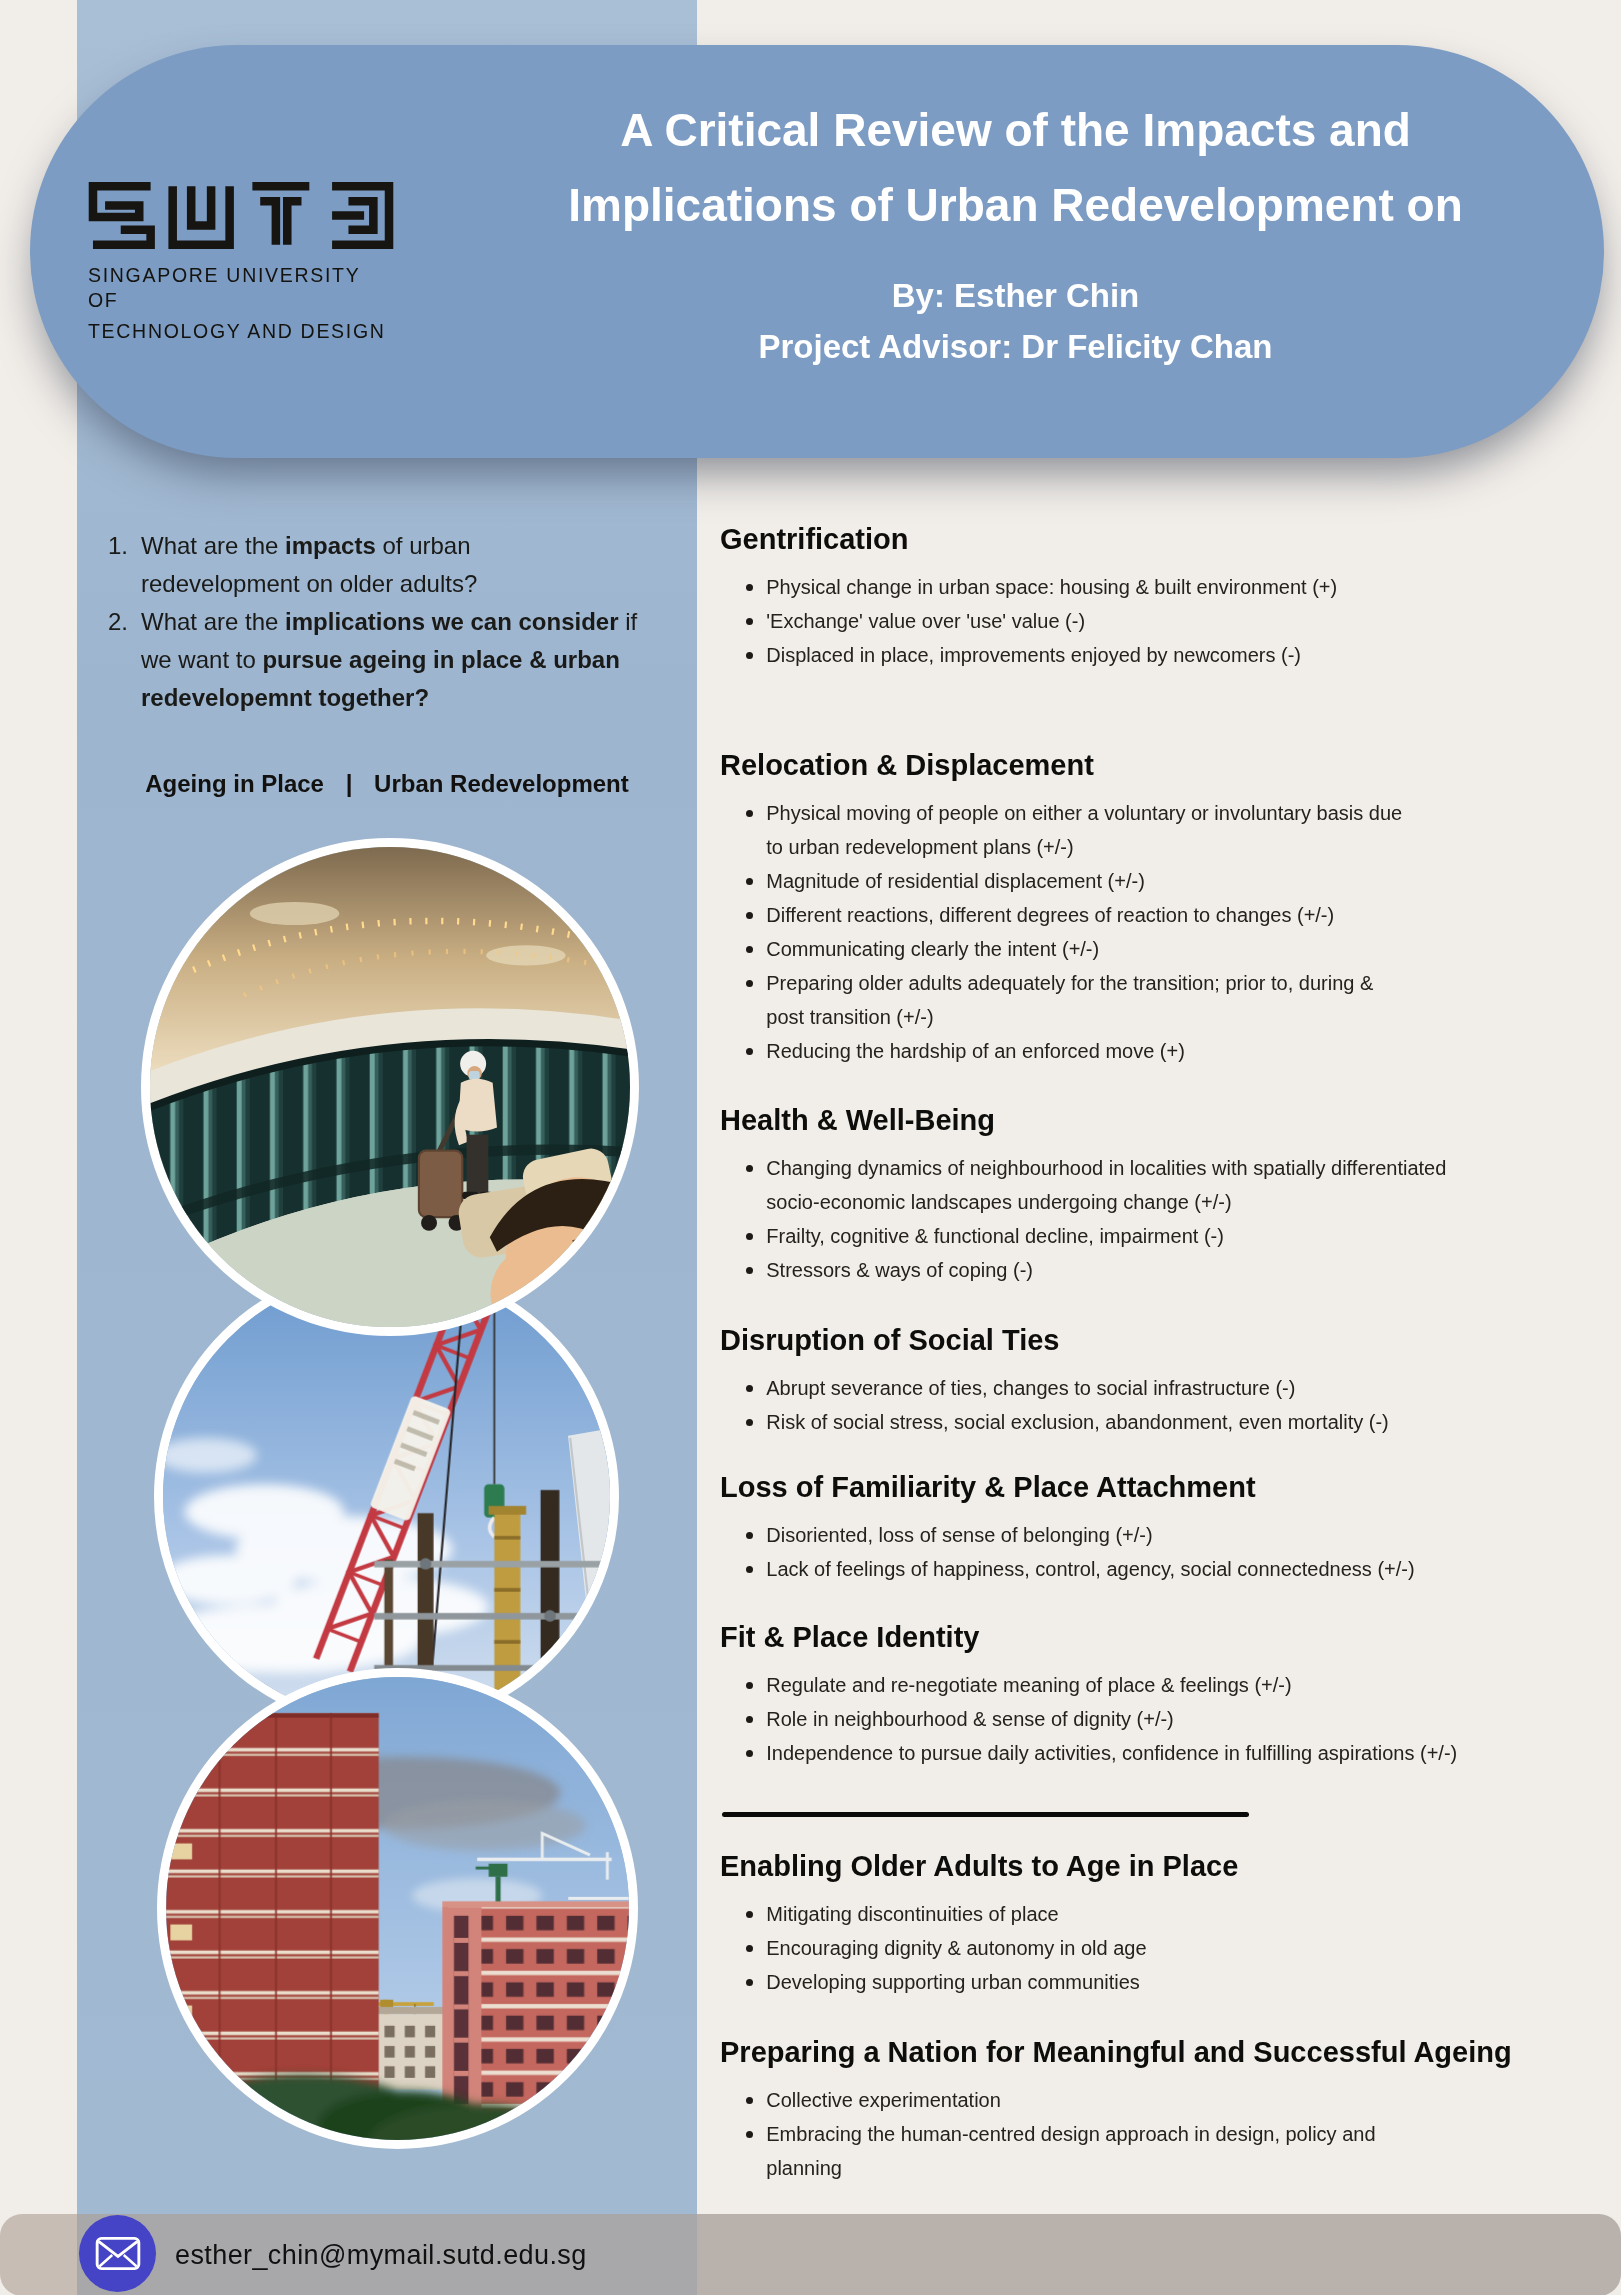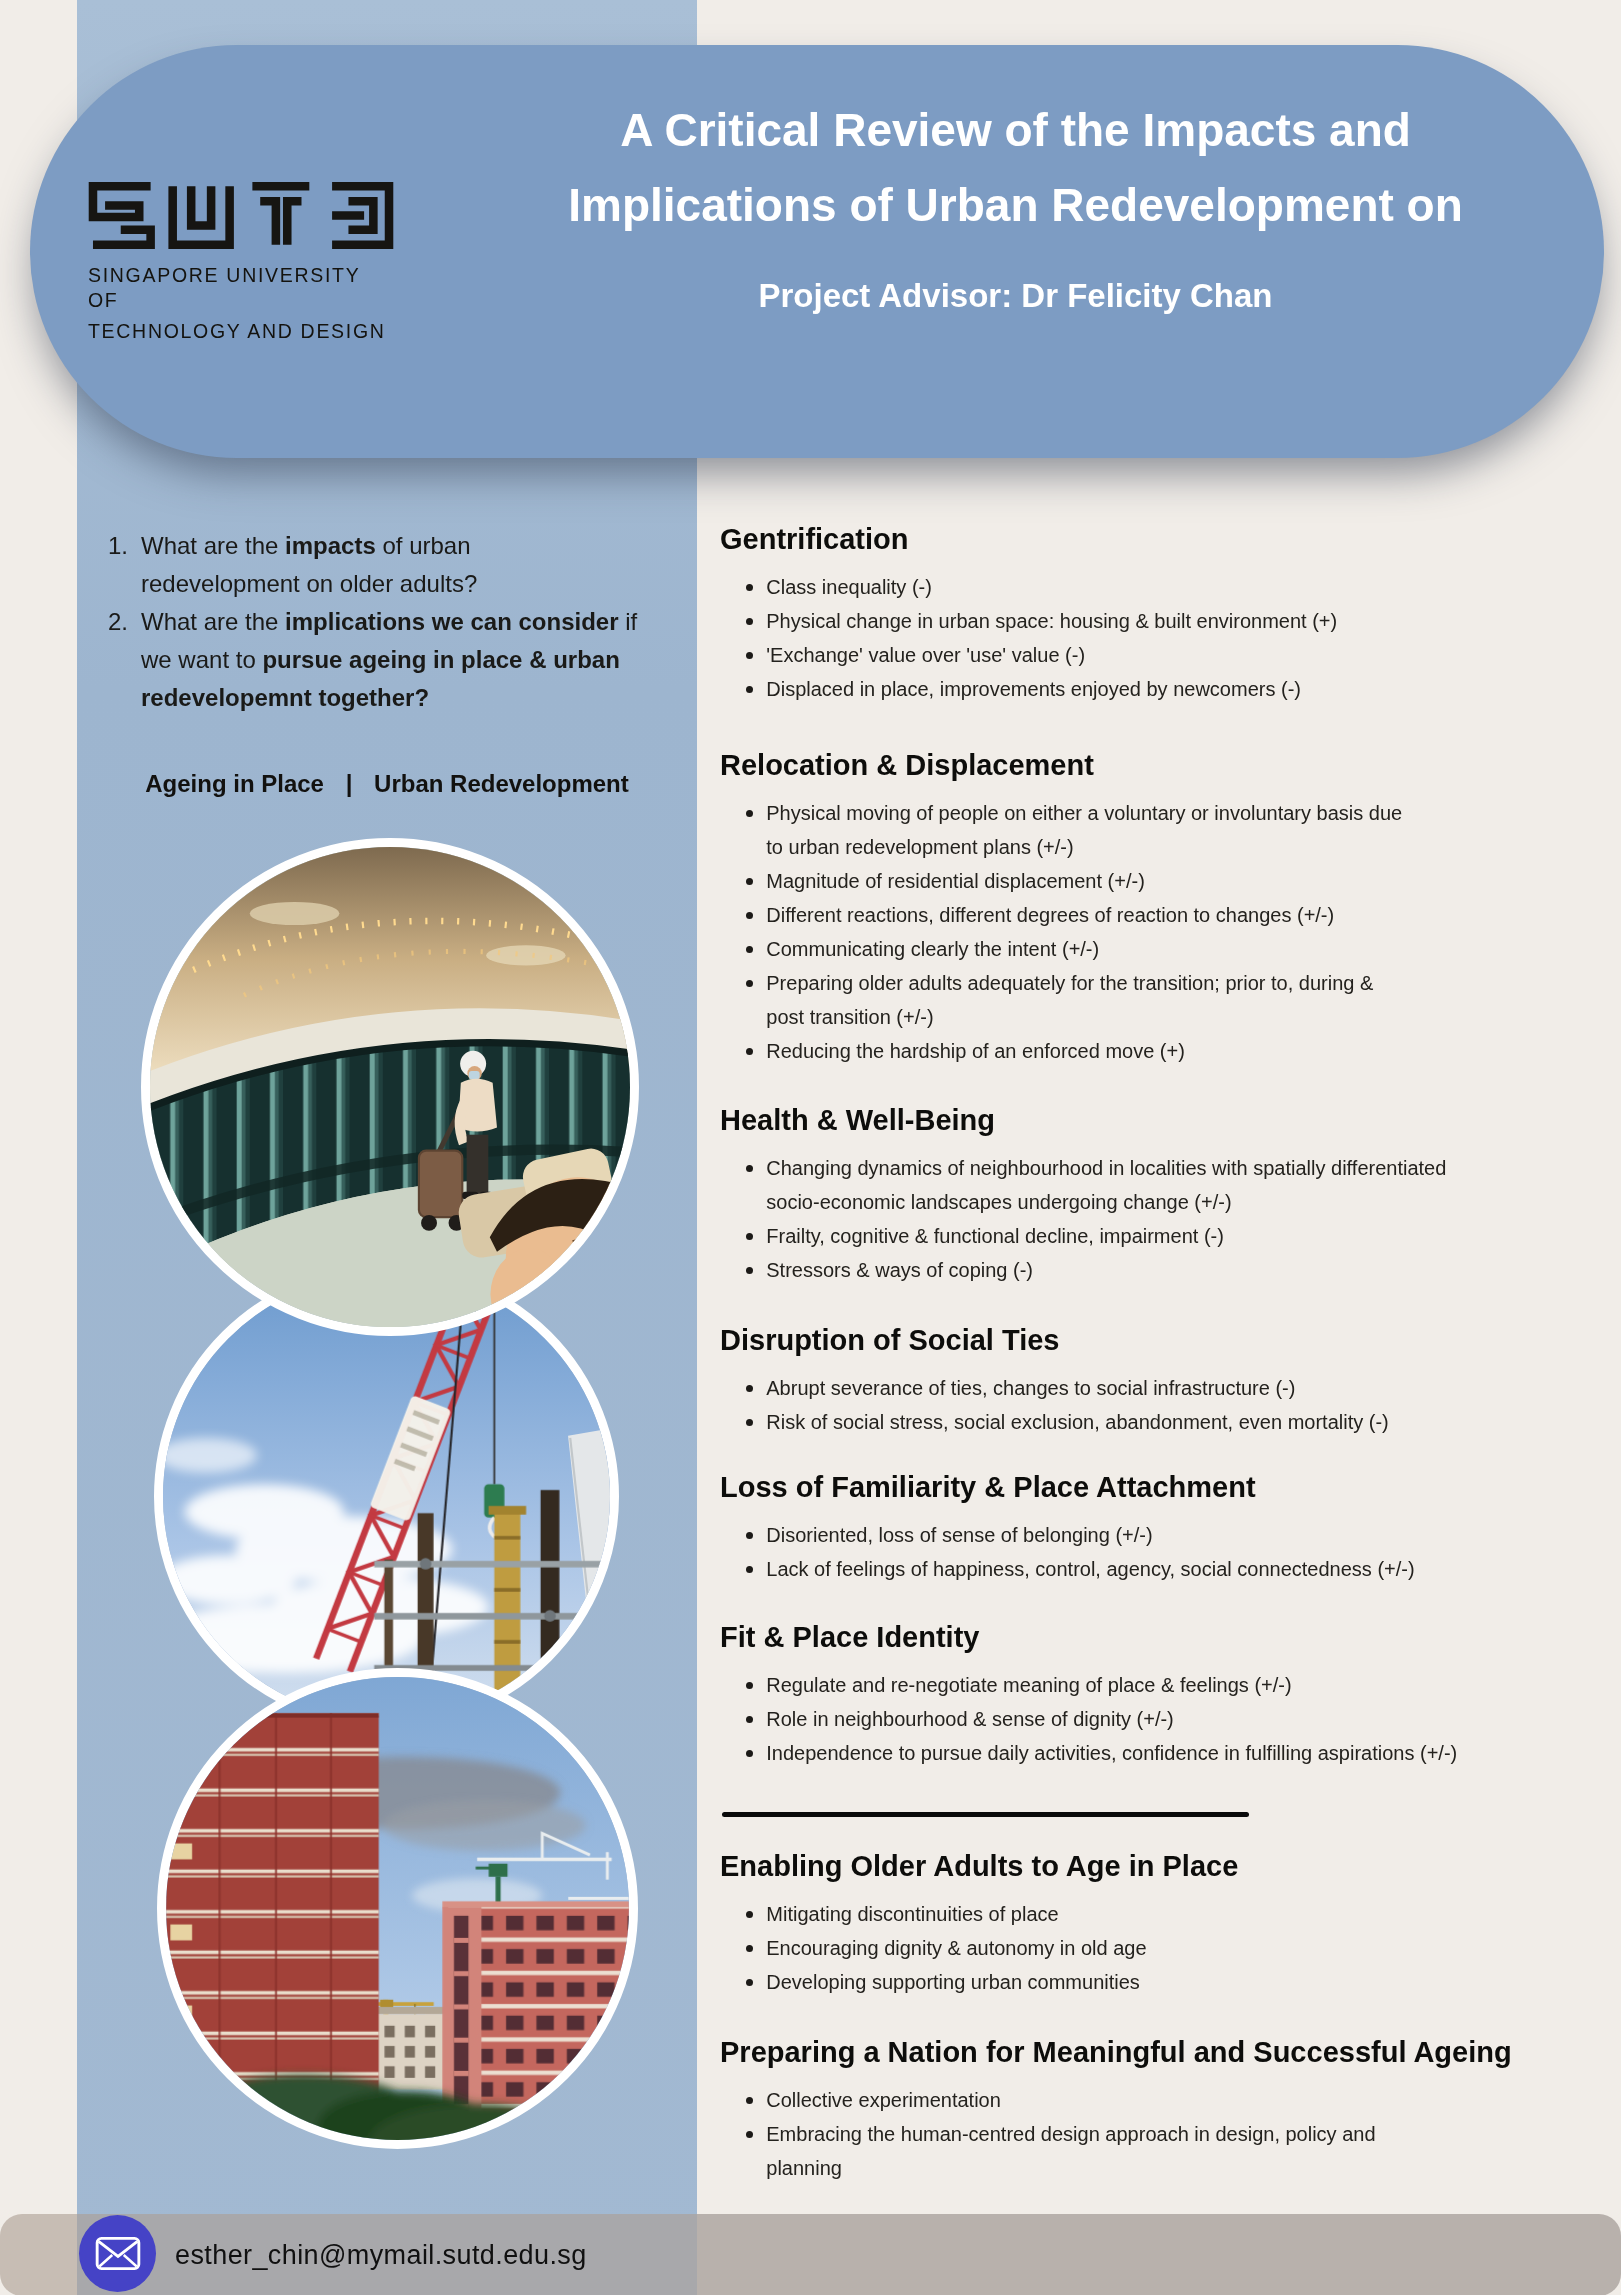--- a/index.html
+++ b/index.html
@@ -106,20 +106,21 @@
           <path d="M30,28 H65 V68 H30"></path>
         </g>
       </svg>
       <div class="org">SINGAPORE UNIVERSITY OF</div>
       <div class="org" style="margin-top:7px">TECHNOLOGY AND DESIGN</div>
     </div>
     <div class="title-block">
       <span class="title-line">A Critical Review of the Impacts and</span>
       <span class="title-line">Implications of Urban Redevelopment on</span>
       <div class="byline-block">
+        <span class="byline">By: Esther Chin</span>
         <span class="advisor">Project Advisor: Dr Felicity Chan</span>
       </div>
     </div>
   </div>
 
   <div class="questions" id="questions">
       <div class="q">
         <span class="qnum">1.</span>
         <span class="qtext">What are the <b>impacts</b> of urban
 redevelopment on older adults?</span>
@@ -319,21 +320,20 @@
         <ellipse cx="330" cy="622" rx="120" ry="50" fill="#1f421f"></ellipse>
         <ellipse cx="430" cy="645" rx="150" ry="55" fill="#2a4c28"></ellipse>
       </g>
     </svg>
   </div>
 
   <div id="sections">
       <section class="sec">
         <h2>Gentrification</h2>
         <ul>
-          <li>Class inequality (-)</li>
           <li>Physical change in urban space: housing &amp; built environment (+)</li>
           <li>'Exchange' value over 'use' value (-)</li>
           <li>Displaced in place, improvements enjoyed by newcomers (-)</li>
         </ul>
       </section>
       <section class="sec">
         <h2>Relocation &amp; Displacement</h2>
         <ul>
           <li>Physical moving of people on either a voluntary or involuntary basis due
 to urban redevelopment plans (+/-)</li>

